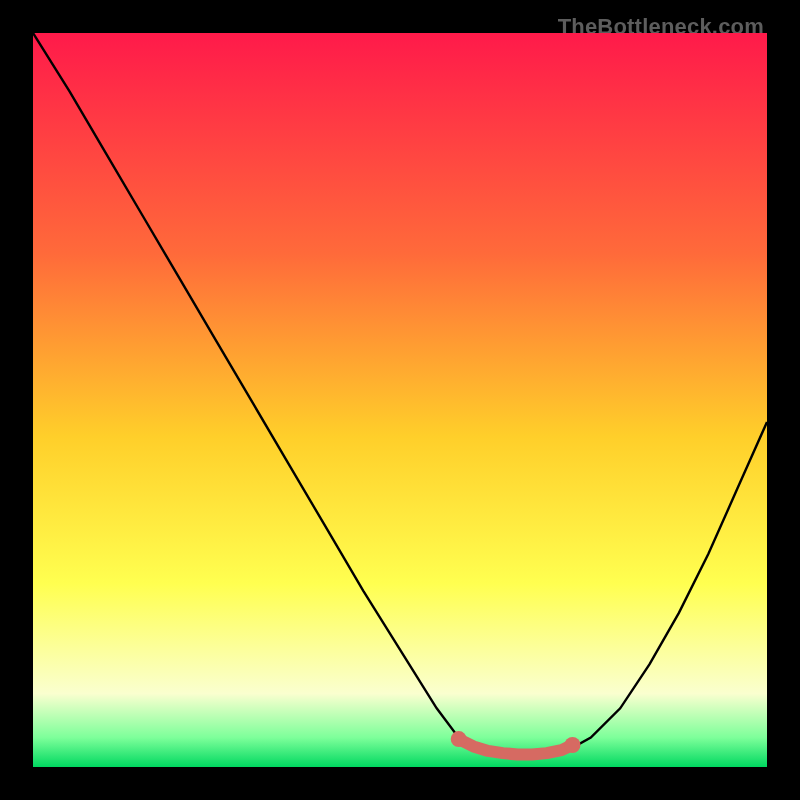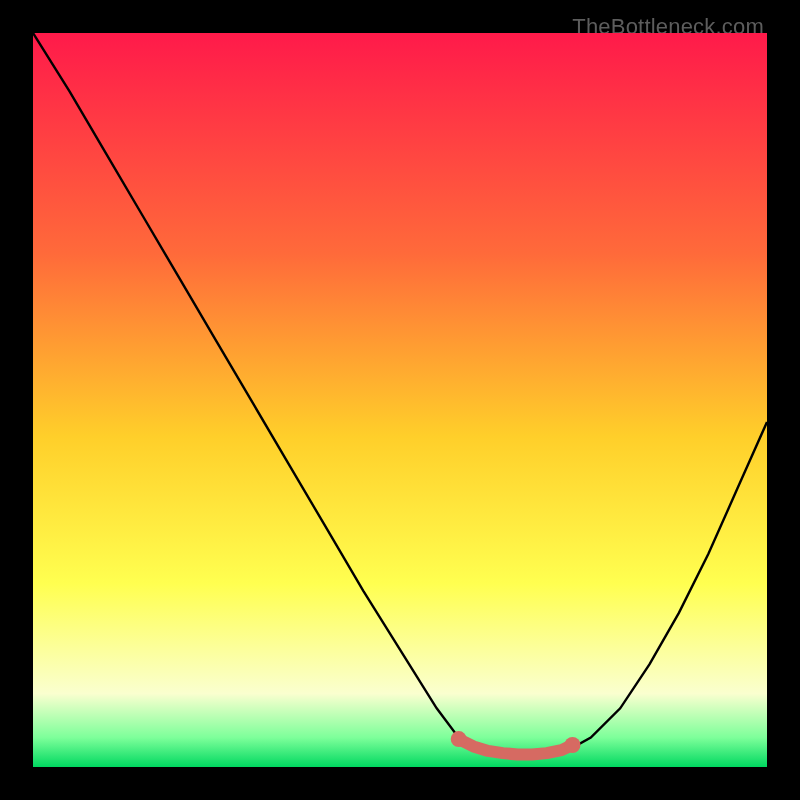--- a/index.html
+++ b/index.html
@@ -25,21 +25,21 @@
     top: 0;
     width: 734px;
     height: 734px;
   }
   .watermark {
     position: absolute;
     top: 14px;
     right: 36px;
     color: #5d5d5d;
     font-size: 22px;
-    font-weight: 400;
+    font-weight: 700;
     letter-spacing: 0.2px;
   }
   svg {
     display: block;
   }
 </style>
 </head>
 <body>
 
 <div class="watermark">TheBottleneck.com</div>

